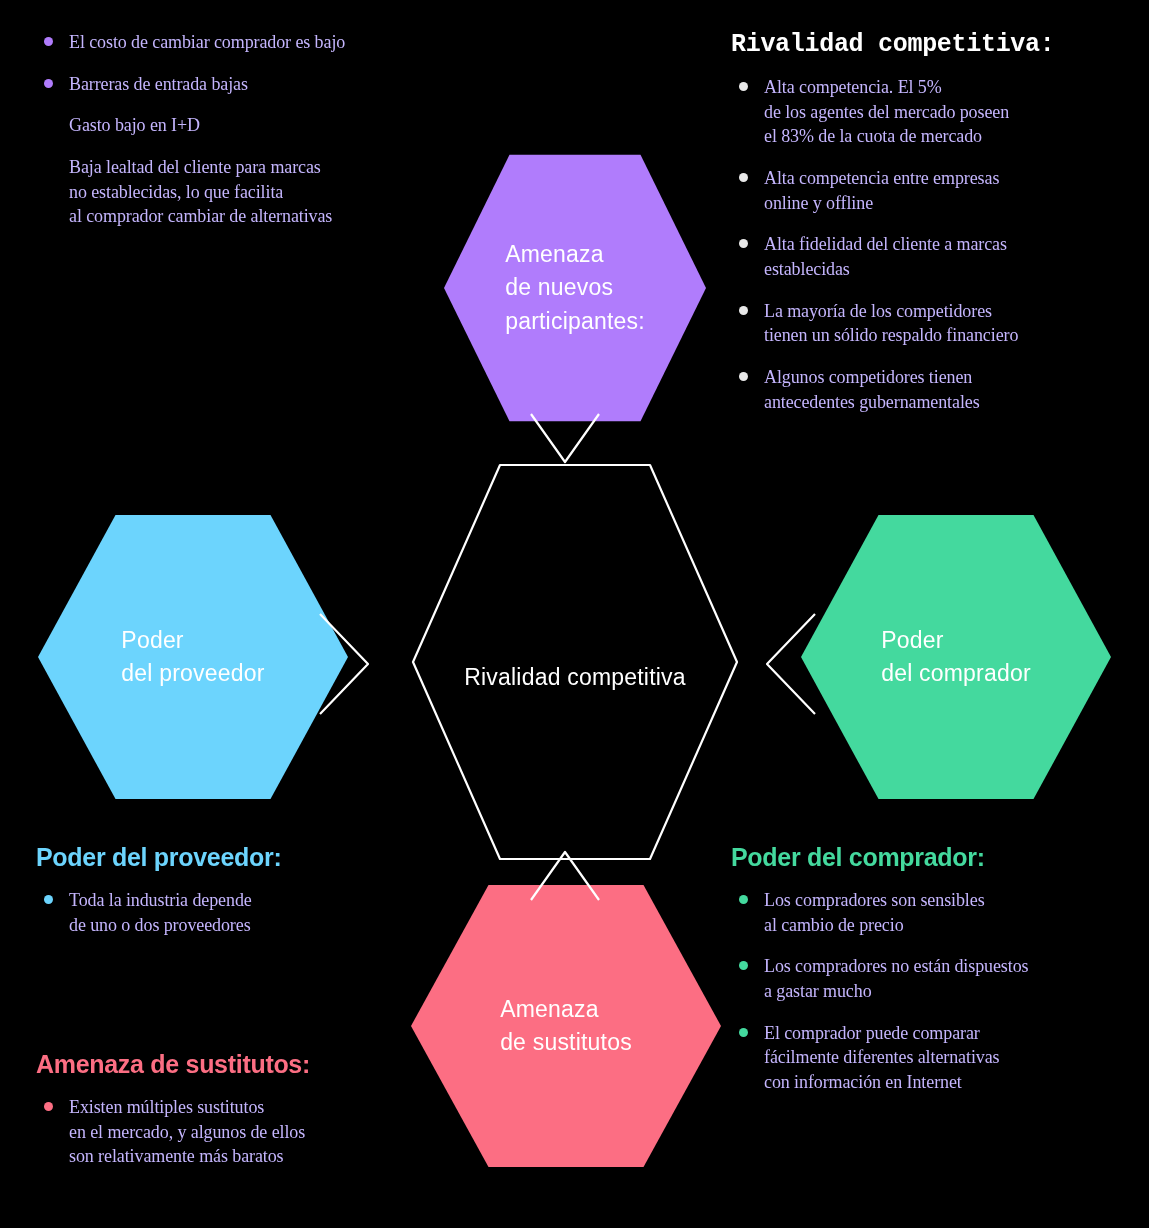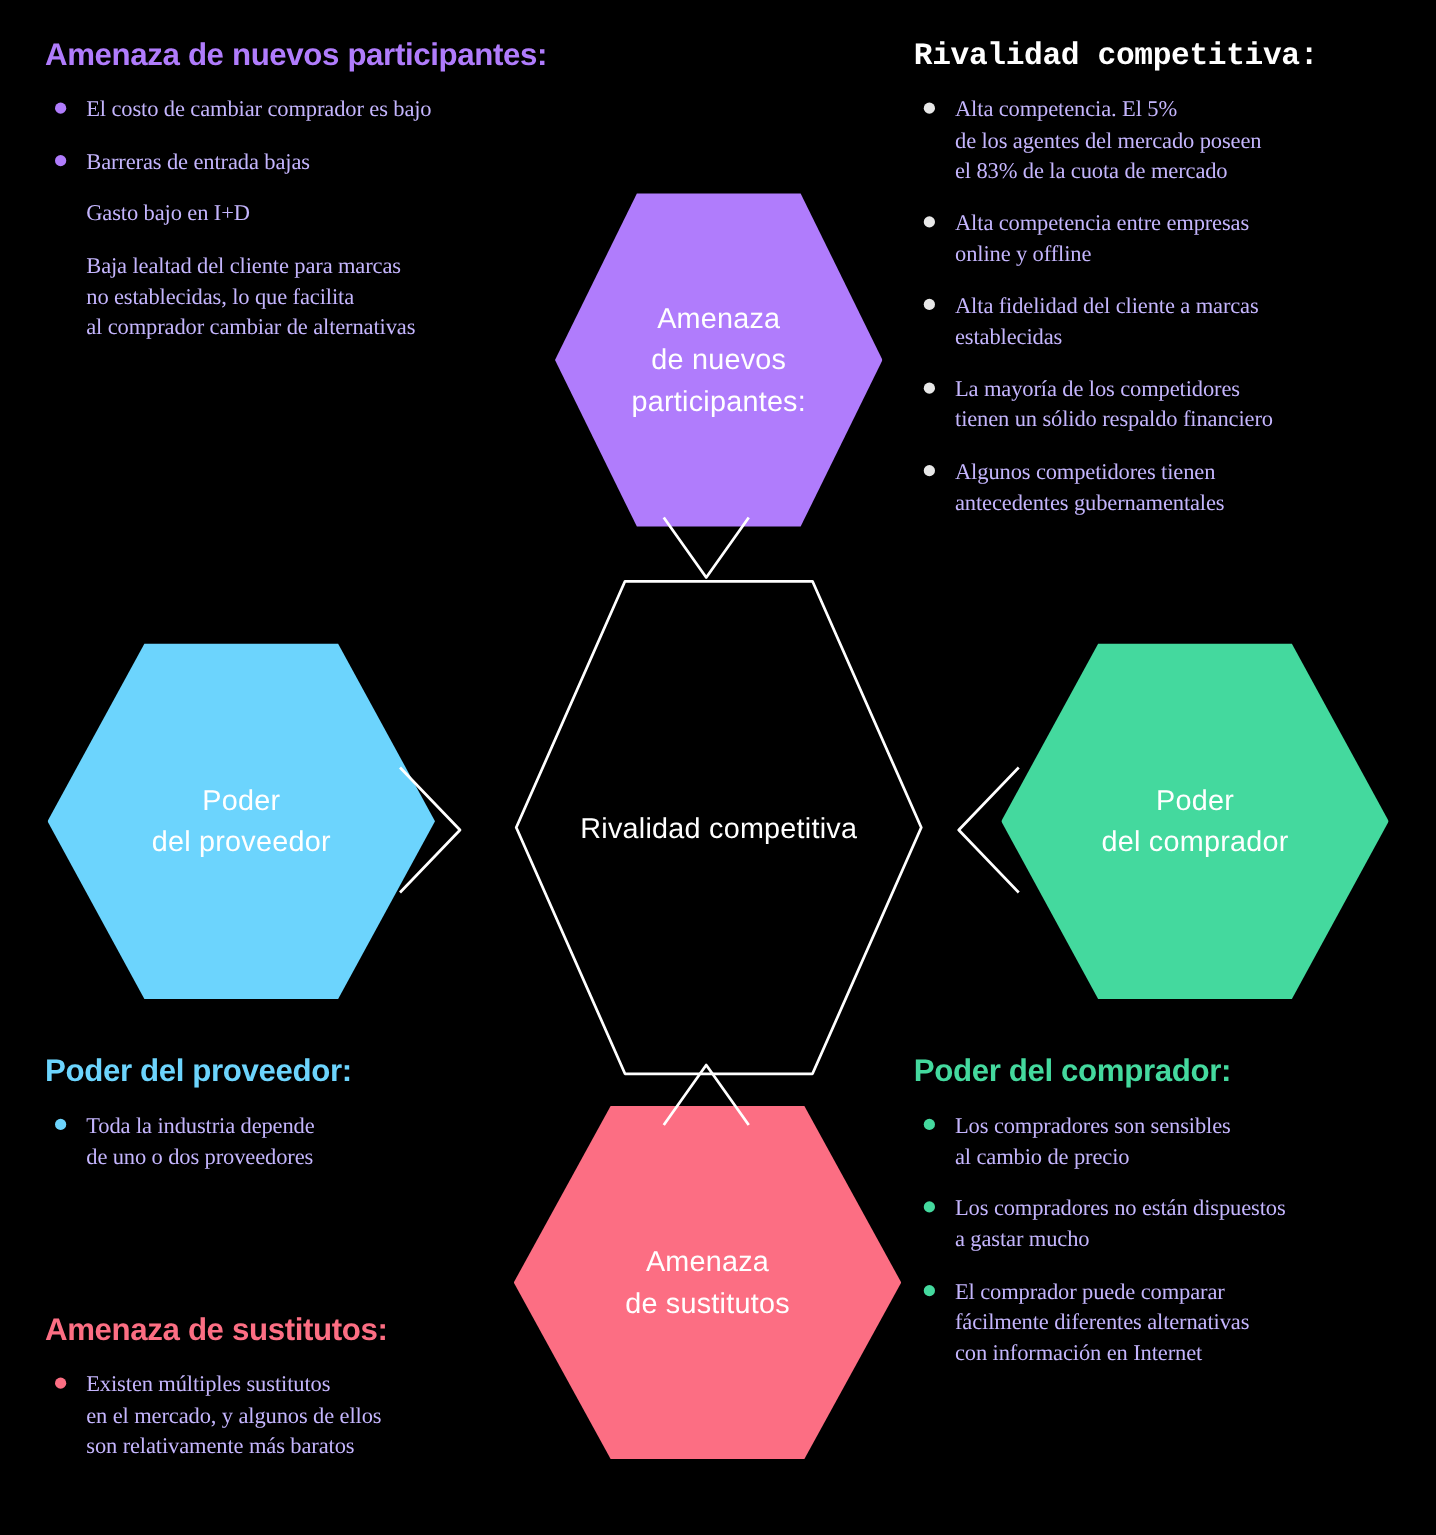--- a/index.html
+++ b/index.html
@@ -65,21 +65,21 @@
   #blk-supplier     { left: 36px;  top: 843px; width: 380px; }
   #blk-substitutes  { left: 36px;  top: 1050px;width: 380px; }
   #blk-buyer        { left: 731px; top: 843px; width: 400px; }
 
   
   .hex {
     position: absolute;
     display: flex;
     align-items: center;
     justify-content: center;
-    text-align: center;
+    text-align: left;
     color: #ffffff;
     font-size: 23px;
     line-height: 1.45;
     letter-spacing: 0.2px;
     clip-path: polygon(25% 1%, 75% 1%, 100% 50%, 75% 99%, 25% 99%, 0% 50%);
   }
   .hex .hlabel { display: block; white-space: nowrap; }
 
   #hex-new-entrants {
     left: 444px; top: 152px; width: 262px; height: 272px;
@@ -100,21 +100,21 @@
 
   
   #hex-center {
     position: absolute;
     left: 410px; top: 462px;
     width: 330px; height: 400px;
   }
   #hex-center svg { display: block; }
   #hex-center .ctext {
     position: absolute;
-    left: 0; top: 0;
+    left: 0; top: 15px;
     width: 330px; height: 400px;
     display: flex; align-items: center; justify-content: center;
     color: #ffffff;
     font-size: 23px;
     letter-spacing: 0.2px;
     white-space: nowrap;
   }
 
   
   .arrow { position: absolute; }
@@ -123,21 +123,20 @@
   #arrow-left   { left: 318px; top: 612px; }
   #arrow-right  { left: 763px; top: 612px; }
   #arrow-bottom { left: 529px; top: 848px; }
 </style>
 </head>
 <body>
 
 <div class="canvas">
 
   <div class="block" id="blk-new-entrants">
-    <div class="block-title c-purple">Amenaza de nuevos participantes:</div>
     <ul class="bullets">
         <li>
           <span class="dot d-purple"></span>
           <span class="ltext">El costo de cambiar comprador es bajo</span>
         </li>
         <li>
           <span class="dot d-purple"></span>
           <span class="ltext">Barreras de entrada bajas</span>
         </li>
         <li class="nobullet">

